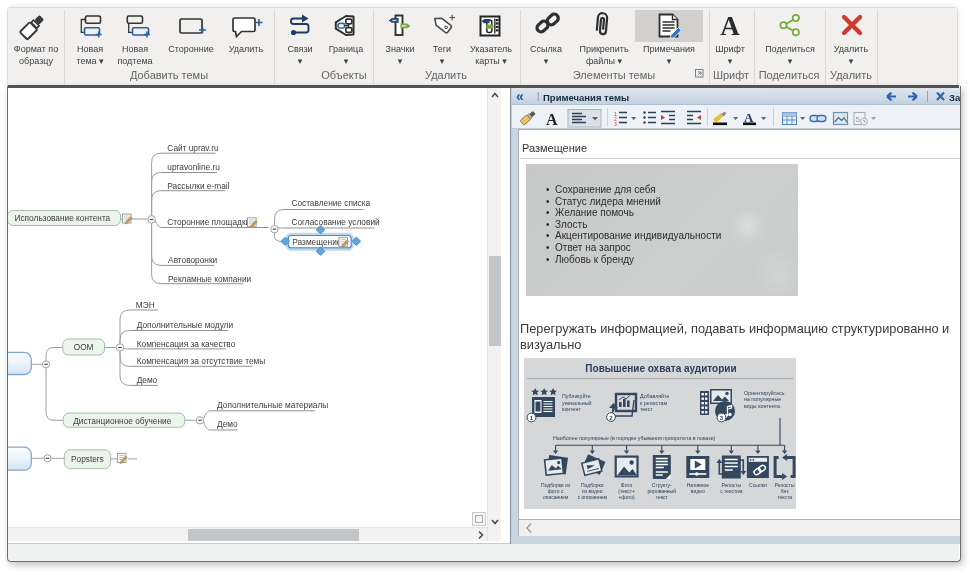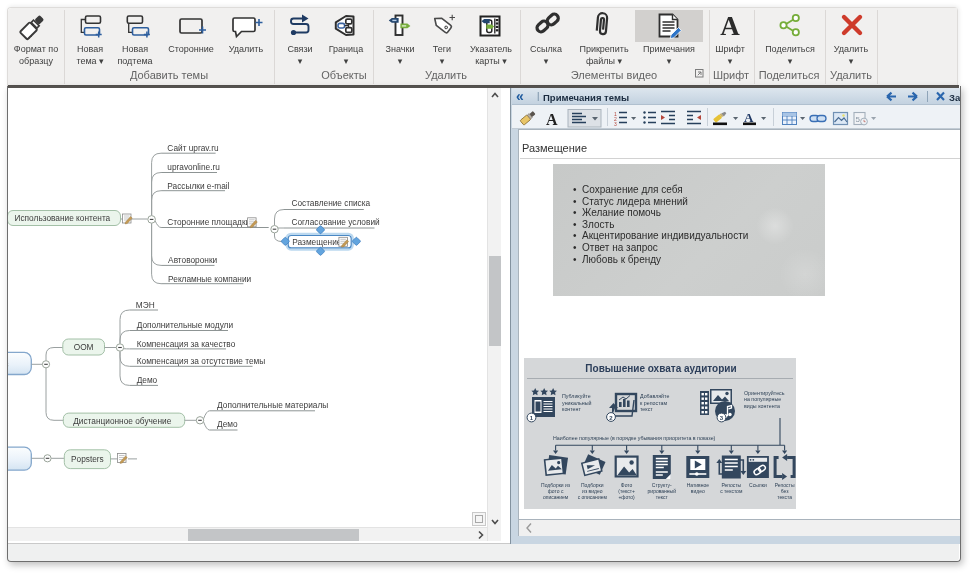--- a/index.html
+++ b/index.html
@@ -179,21 +179,21 @@
       </div>
 <div class="rbtn" style="left:752px;width:60px;">
         <div class="rlab">Поделиться<br>▾</div>
       </div>
 <div class="rbtn" style="left:819px;width:48px;">
         <div class="rlab">Удалить<br>▾</div>
       </div>
 <div class="glab" style="left:101px;width:120px;">Добавить темы</div>
 <div class="glab" style="left:276px;width:120px;">Объекты</div>
 <div class="glab" style="left:378px;width:120px;">Удалить</div>
-<div class="glab" style="left:546px;width:120px;">Элементы видео</div>
+<div class="glab" style="left:546px;width:120px;">Элементы темы</div>
 <div class="glab" style="left:663px;width:120px;">Шрифт</div>
 <div class="glab" style="left:721px;width:120px;">Поделиться</div>
 <div class="glab" style="left:783px;width:120px;">Удалить</div>
 </div>
 <div class="darkline"></div>
 <div id="canvas">
 <svg width="479" height="439" viewBox="8 88 479 439" style="position:absolute;left:0;top:0">
         <rect x="7.5" y="210.5" width="113" height="15" rx="5.5" fill="#ebf5ec" stroke="#a3c0a7" stroke-width="1"></rect>
         <text x="14.5" y="221.3" font-size="8.3" fill="#3c3c3c">Использование контента</text>
         <line x1="121" y1="219" x2="147.5" y2="219" stroke="#9aa0a0" stroke-width="1"></line>
@@ -420,31 +420,32 @@
           </g>
           <path d="M868,117 l2.6,3 2.6,-3 z" fill="#9aa4ae"></path>
         </svg>
       </div>
   <div id="pcontent">
         <div style="position:absolute;left:3px;top:12px;font-size:11px;color:#333;">Размещение</div>
         <div style="position:absolute;left:1px;top:28px;right:0;height:1px;background:#d2d2d2;"></div>
         <div style="position:absolute;left:7px;top:34px;width:272px;height:132px;
 background:radial-gradient(circle 26px at 222px 62px, rgba(255,255,255,.30), rgba(255,255,255,0) 72%),
 radial-gradient(circle 36px at 252px 110px, rgba(255,255,255,.16), rgba(255,255,255,0) 72%),
-linear-gradient(135deg,#c7c9c8,#cdcfce 60%,#cacccb);margin-left:27px;">
+linear-gradient(135deg,#c7c9c8,#cdcfce 60%,#cacccb);">
 <div style="position:absolute;left:20px;top:20px;font-size:10px;line-height:11.6px;color:#2c2c2c;">
 <div>•&nbsp; Сохранение для себя</div>
 <div>•&nbsp; Статус лидера мнений</div>
 <div>•&nbsp; Желание помочь</div>
 <div>•&nbsp; Злость</div>
 <div>•&nbsp; Акцентирование индивидуальности</div>
 <div>•&nbsp; Ответ на запрос</div>
 <div>•&nbsp; Любовь к бренду</div>
 </div>
         </div>
+        <div style="position:absolute;left:1px;top:191px;width:437px;font-size:12.8px;line-height:15.8px;color:#3a3a3a;">Перегружать информацией, подавать информацию структурированно и визуально</div>
         <svg width="272" height="151" viewBox="0 0 272 151" style="position:absolute;left:5px;top:228px;">
           <rect x="0" y="0" width="272" height="151" fill="#d5d7d9"></rect>
 <text x="137" y="14.2" text-anchor="middle" font-size="10" font-weight="bold" fill="#2c3e5a">Повышение охвата аудитории</text>
 <line x1="3" y1="20.5" x2="269" y2="20.5" stroke="#9aa1a7" stroke-width="0.8"></line>
 <g fill="#33475e">
 <path d="M11,29.5 l1.5,3 3.3,0.4 -2.4,2.3 0.6,3.3 -3,-1.6 -3,1.6 0.6,-3.3 -2.4,-2.3 3.3,-0.4 z" transform="scale(0.8) translate(3,8)"></path>
 <path d="M20,29.5 l1.5,3 3.3,0.4 -2.4,2.3 0.6,3.3 -3,-1.6 -3,1.6 0.6,-3.3 -2.4,-2.3 3.3,-0.4 z" transform="scale(0.8) translate(5.2,8)"></path>
 <path d="M29,29.5 l1.5,3 3.3,0.4 -2.4,2.3 0.6,3.3 -3,-1.6 -3,1.6 0.6,-3.3 -2.4,-2.3 3.3,-0.4 z" transform="scale(0.8) translate(7.4,8)"></path>
 </g>
 <g>

